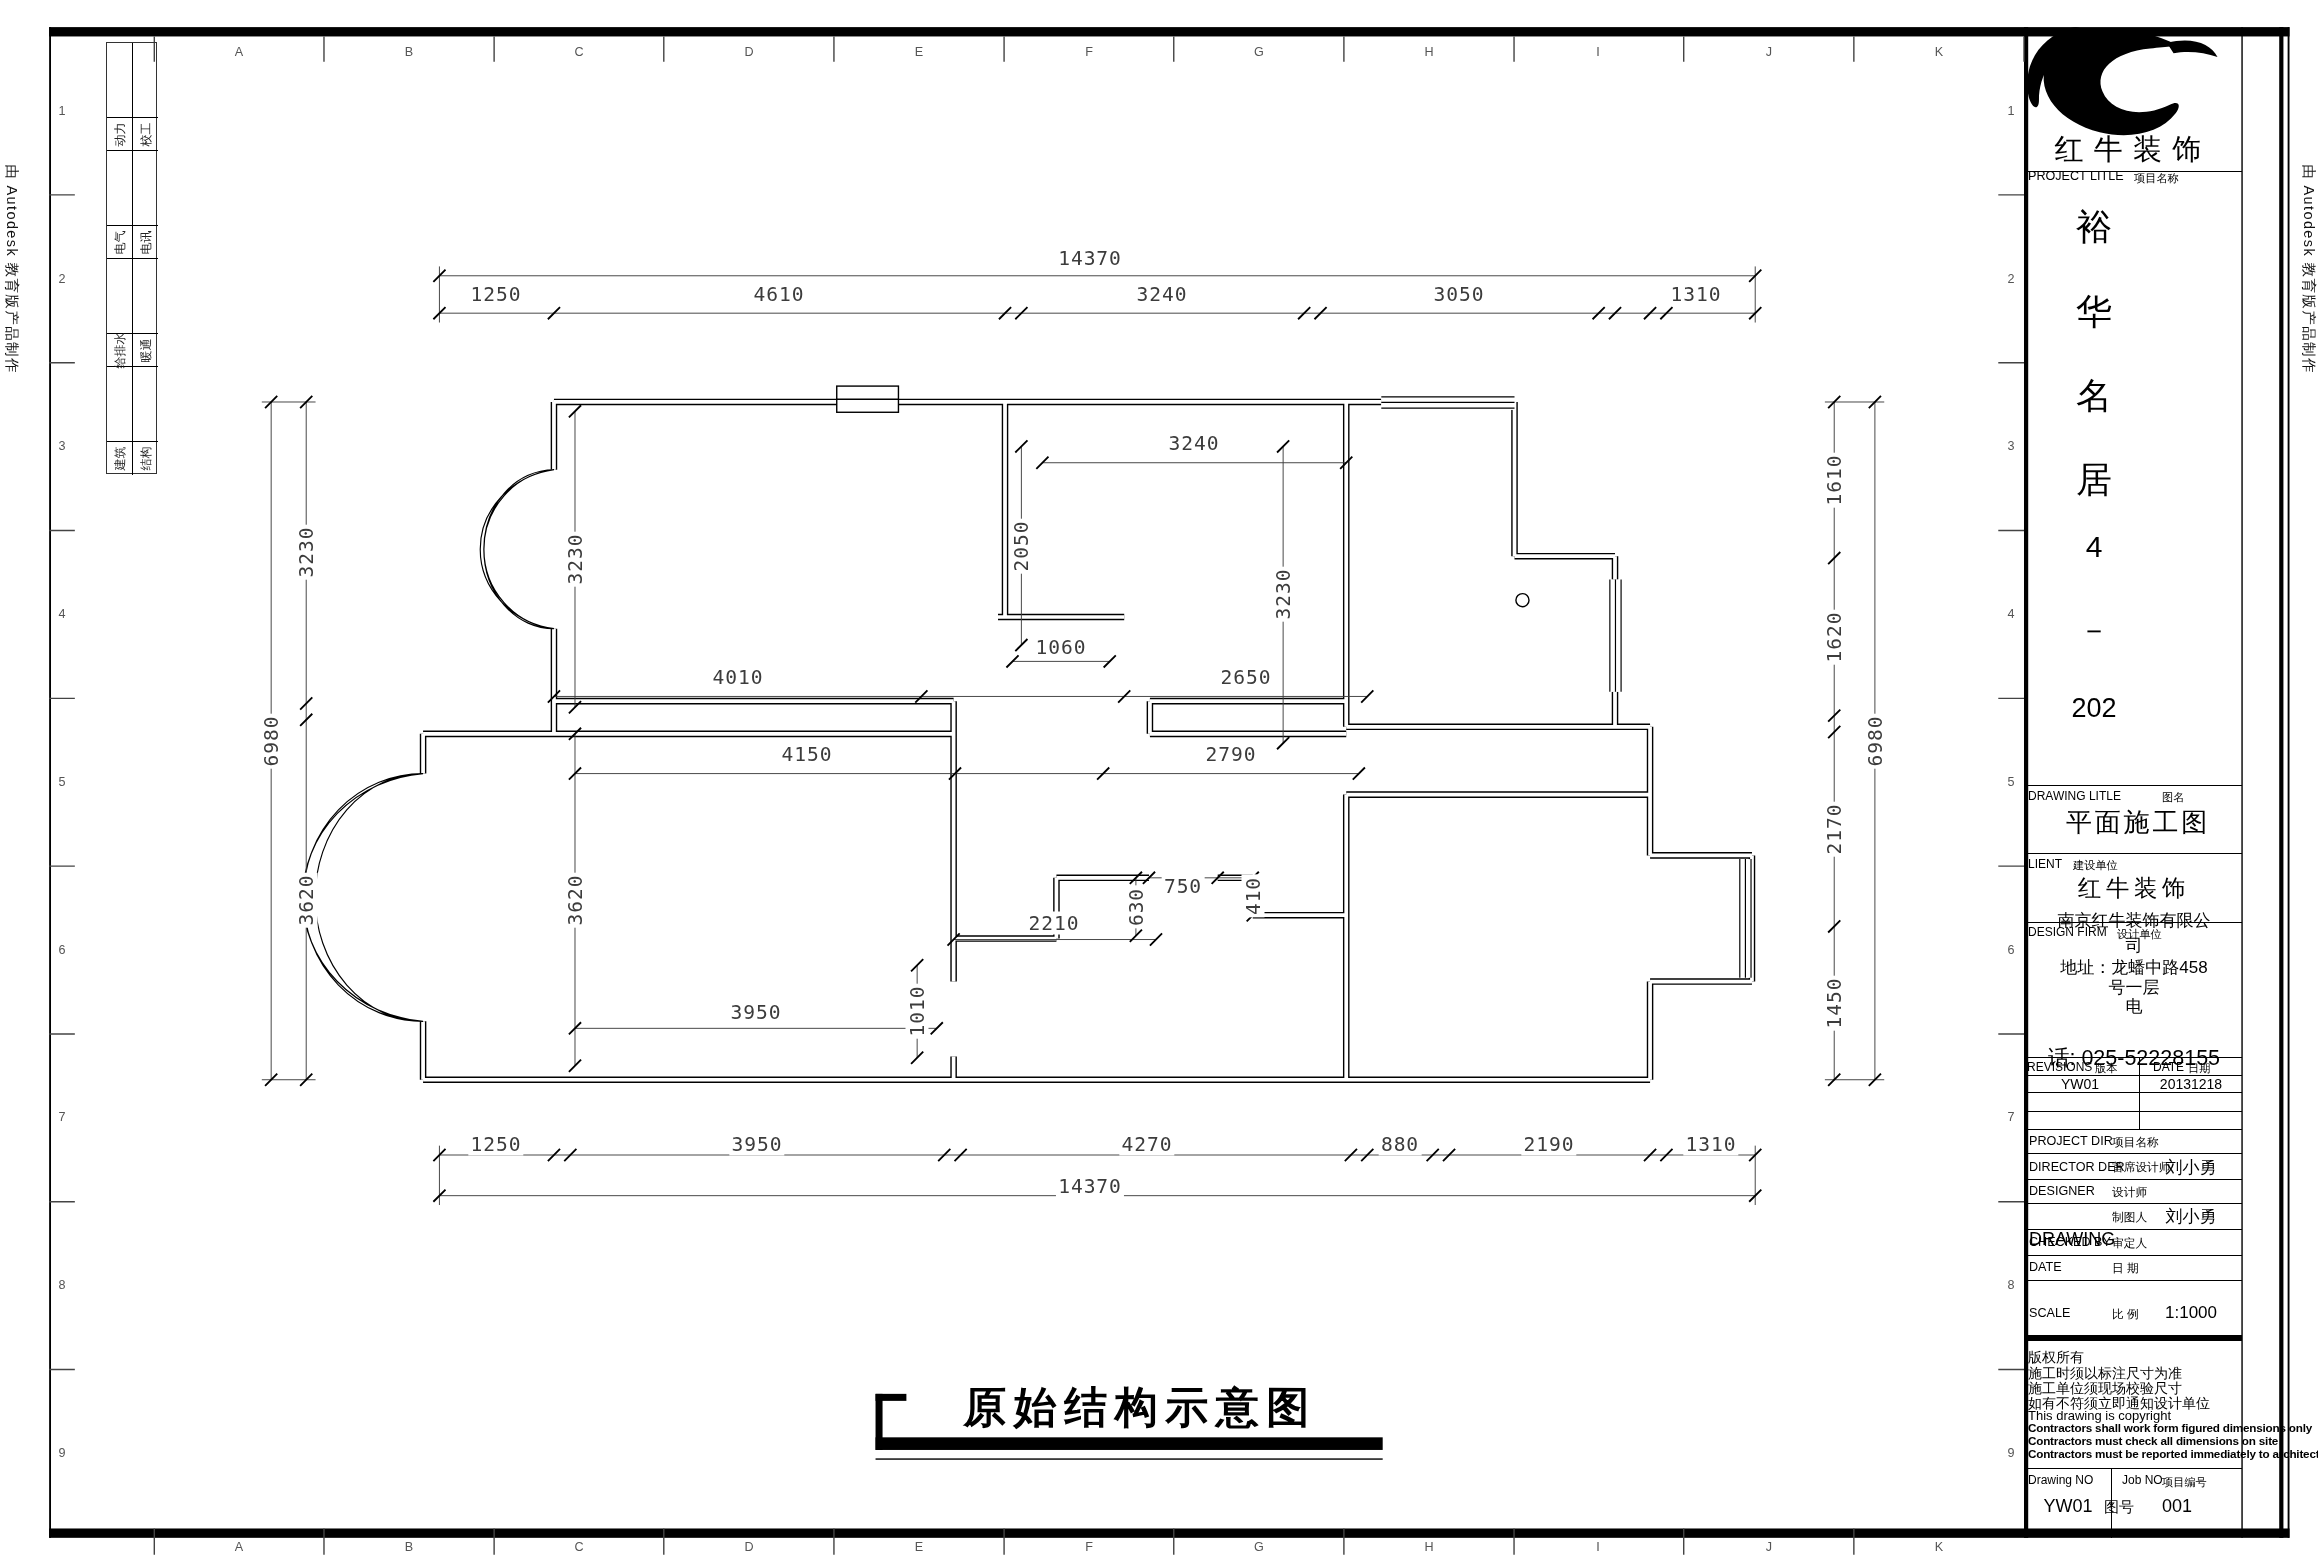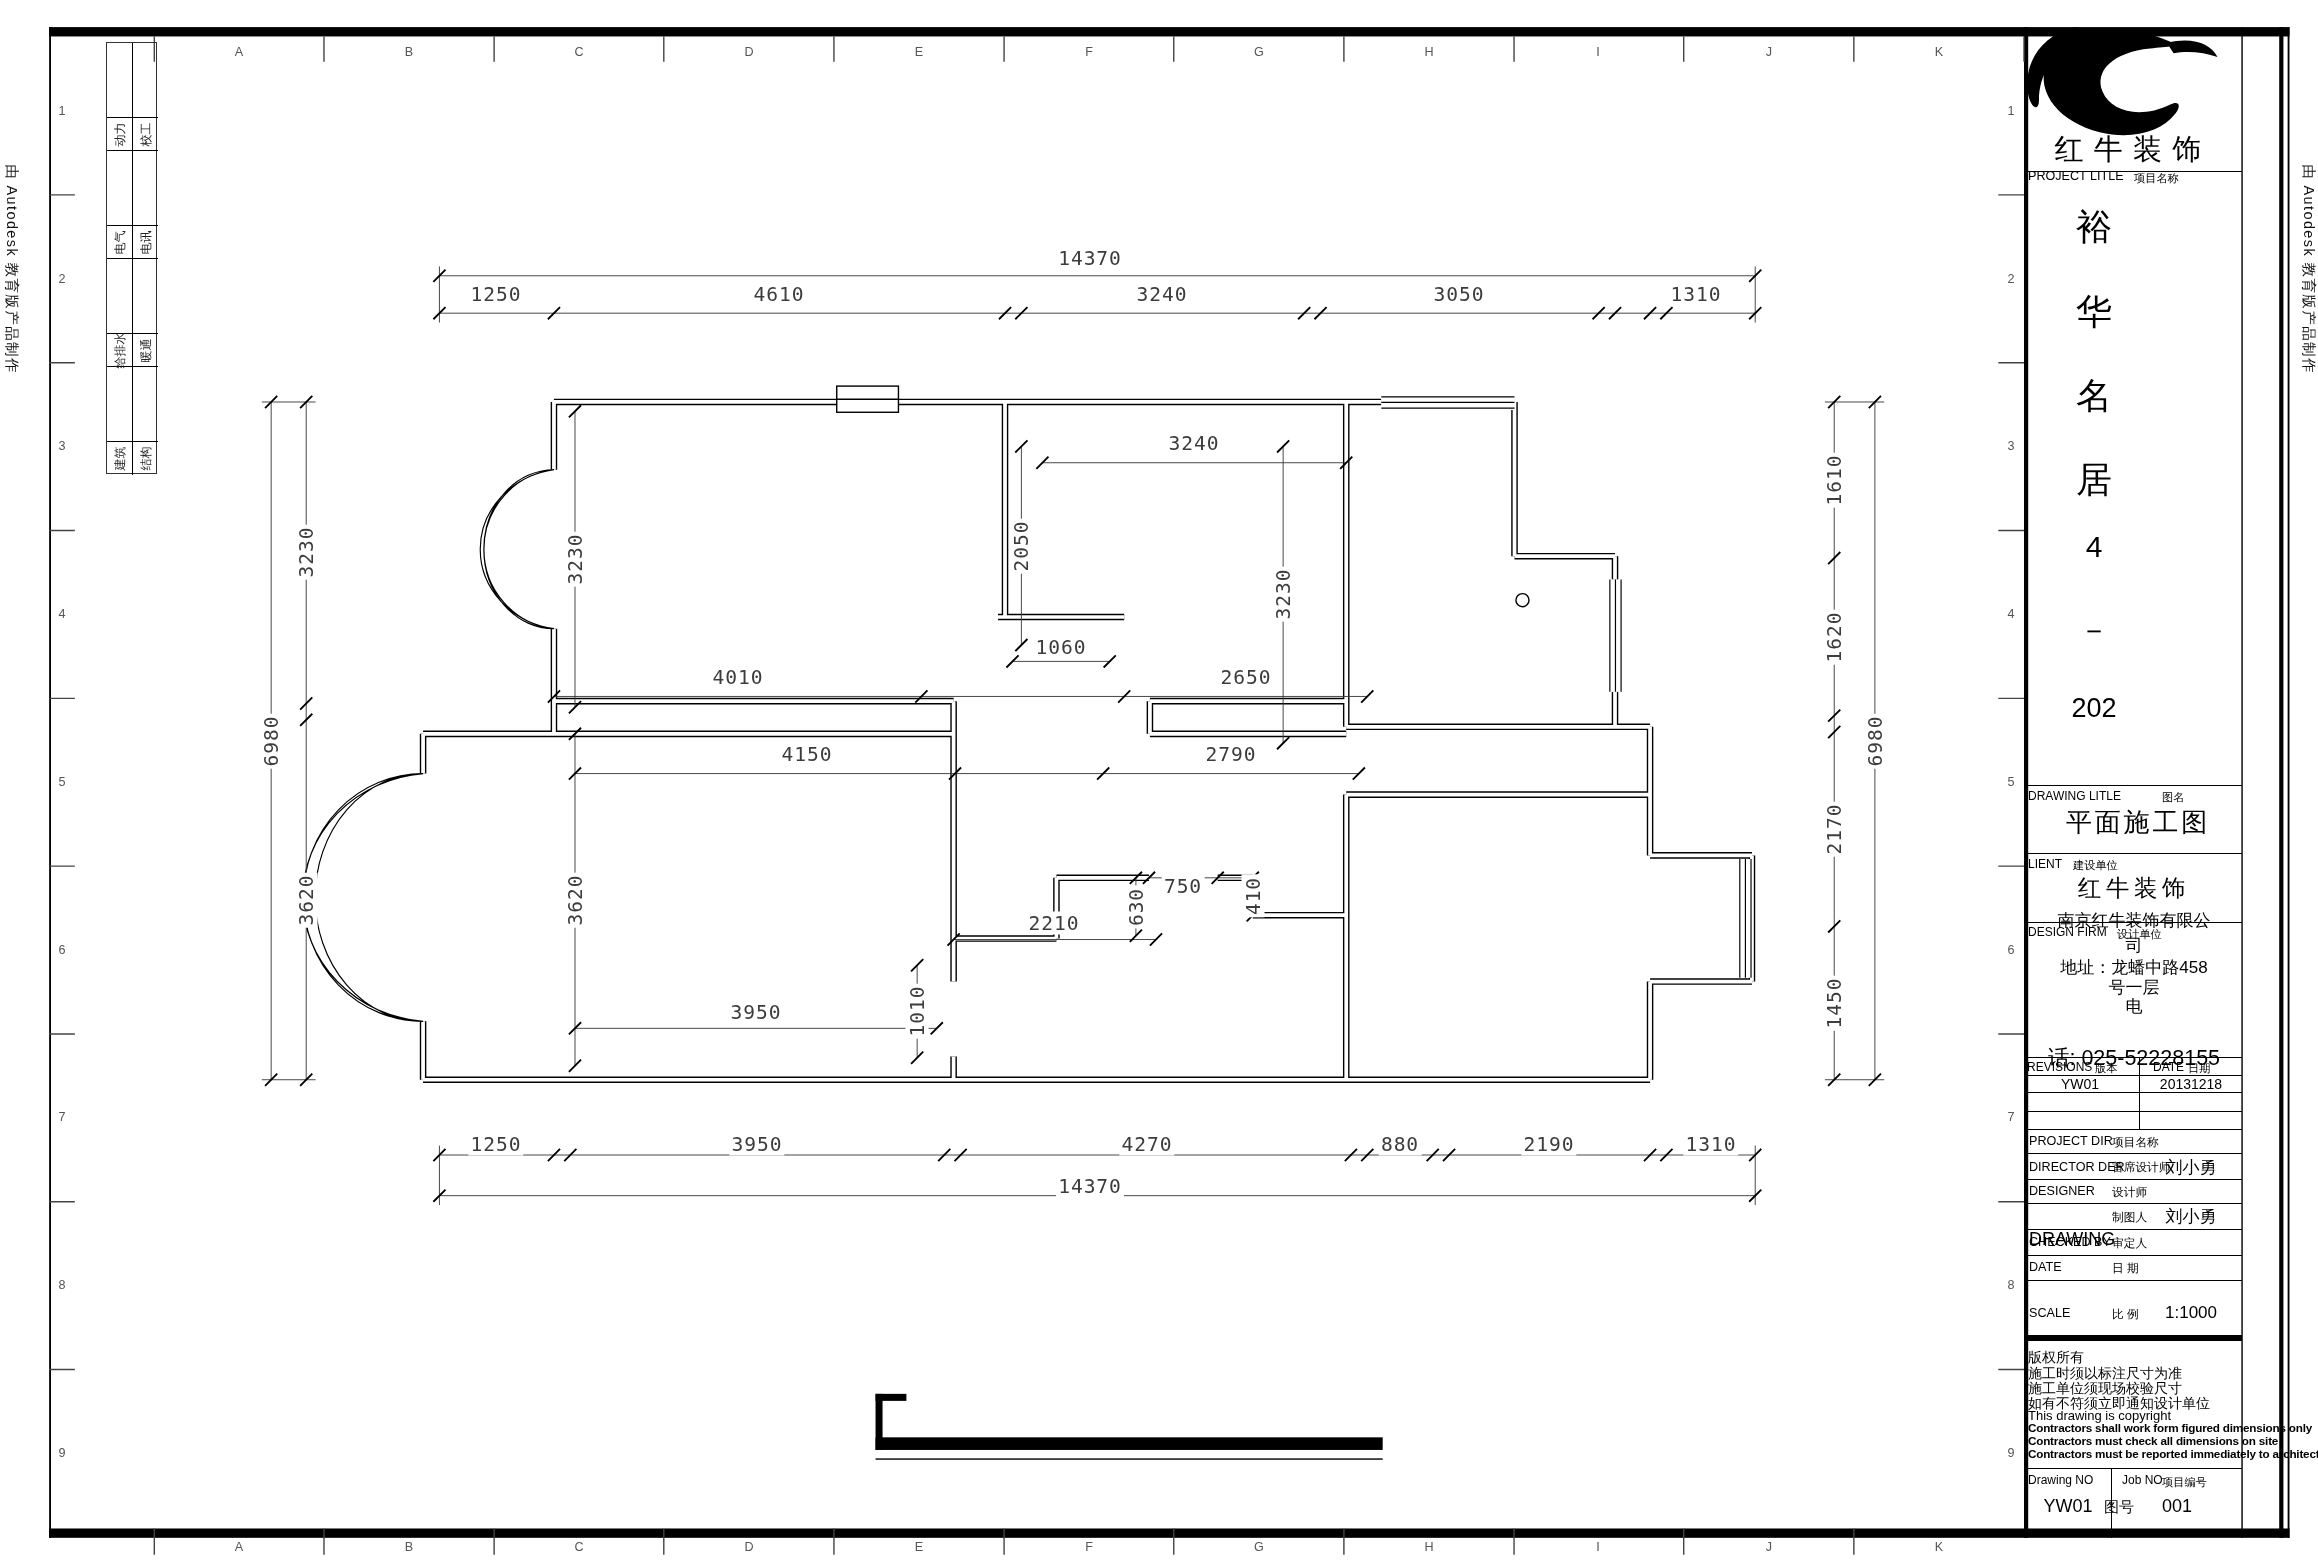--- a/index.html
+++ b/index.html
@@ -225,20 +225,21 @@
       <div class="dim v" style="left:306px; top:552px;">3230</div>
       <div class="dim v" style="left:306px; top:900px;">3620</div>
       <div class="dim v" style="left:271px; top:741px;">6980</div>
       <div class="dim v" style="left:1834px; top:480px;">1610</div>
       <div class="dim v" style="left:1834px; top:637px;">1620</div>
       <div class="dim v" style="left:1834px; top:829px;">2170</div>
       <div class="dim v" style="left:1834px; top:1003px;">1450</div>
       <div class="dim v" style="left:1875px; top:741px;">6980</div>
     </div>
 
+  <div class="plan-title" style="left:1140px; top:1408px;">原始结构示意图</div>
 
   <div>
 
     <div class="ln" style="left:2024px; top:171px;  width:218px; height:1.4px;"></div>
     <div class="ln" style="left:2024px; top:785px; width:218px; height:1.4px;"></div>
     <div class="ln" style="left:2024px; top:853px; width:218px; height:1.4px;"></div>
     <div class="ln" style="left:2024px; top:922px; width:218px; height:1.4px;"></div>
     <div class="ln" style="left:2024px; top:1057px; width:218px; height:1.4px;"></div>
     <div class="ln" style="left:2024px; top:1075px; width:218px; height:0.9px;"></div>
     <div class="ln" style="left:2024px; top:1092px; width:218px; height:0.9px;"></div>

